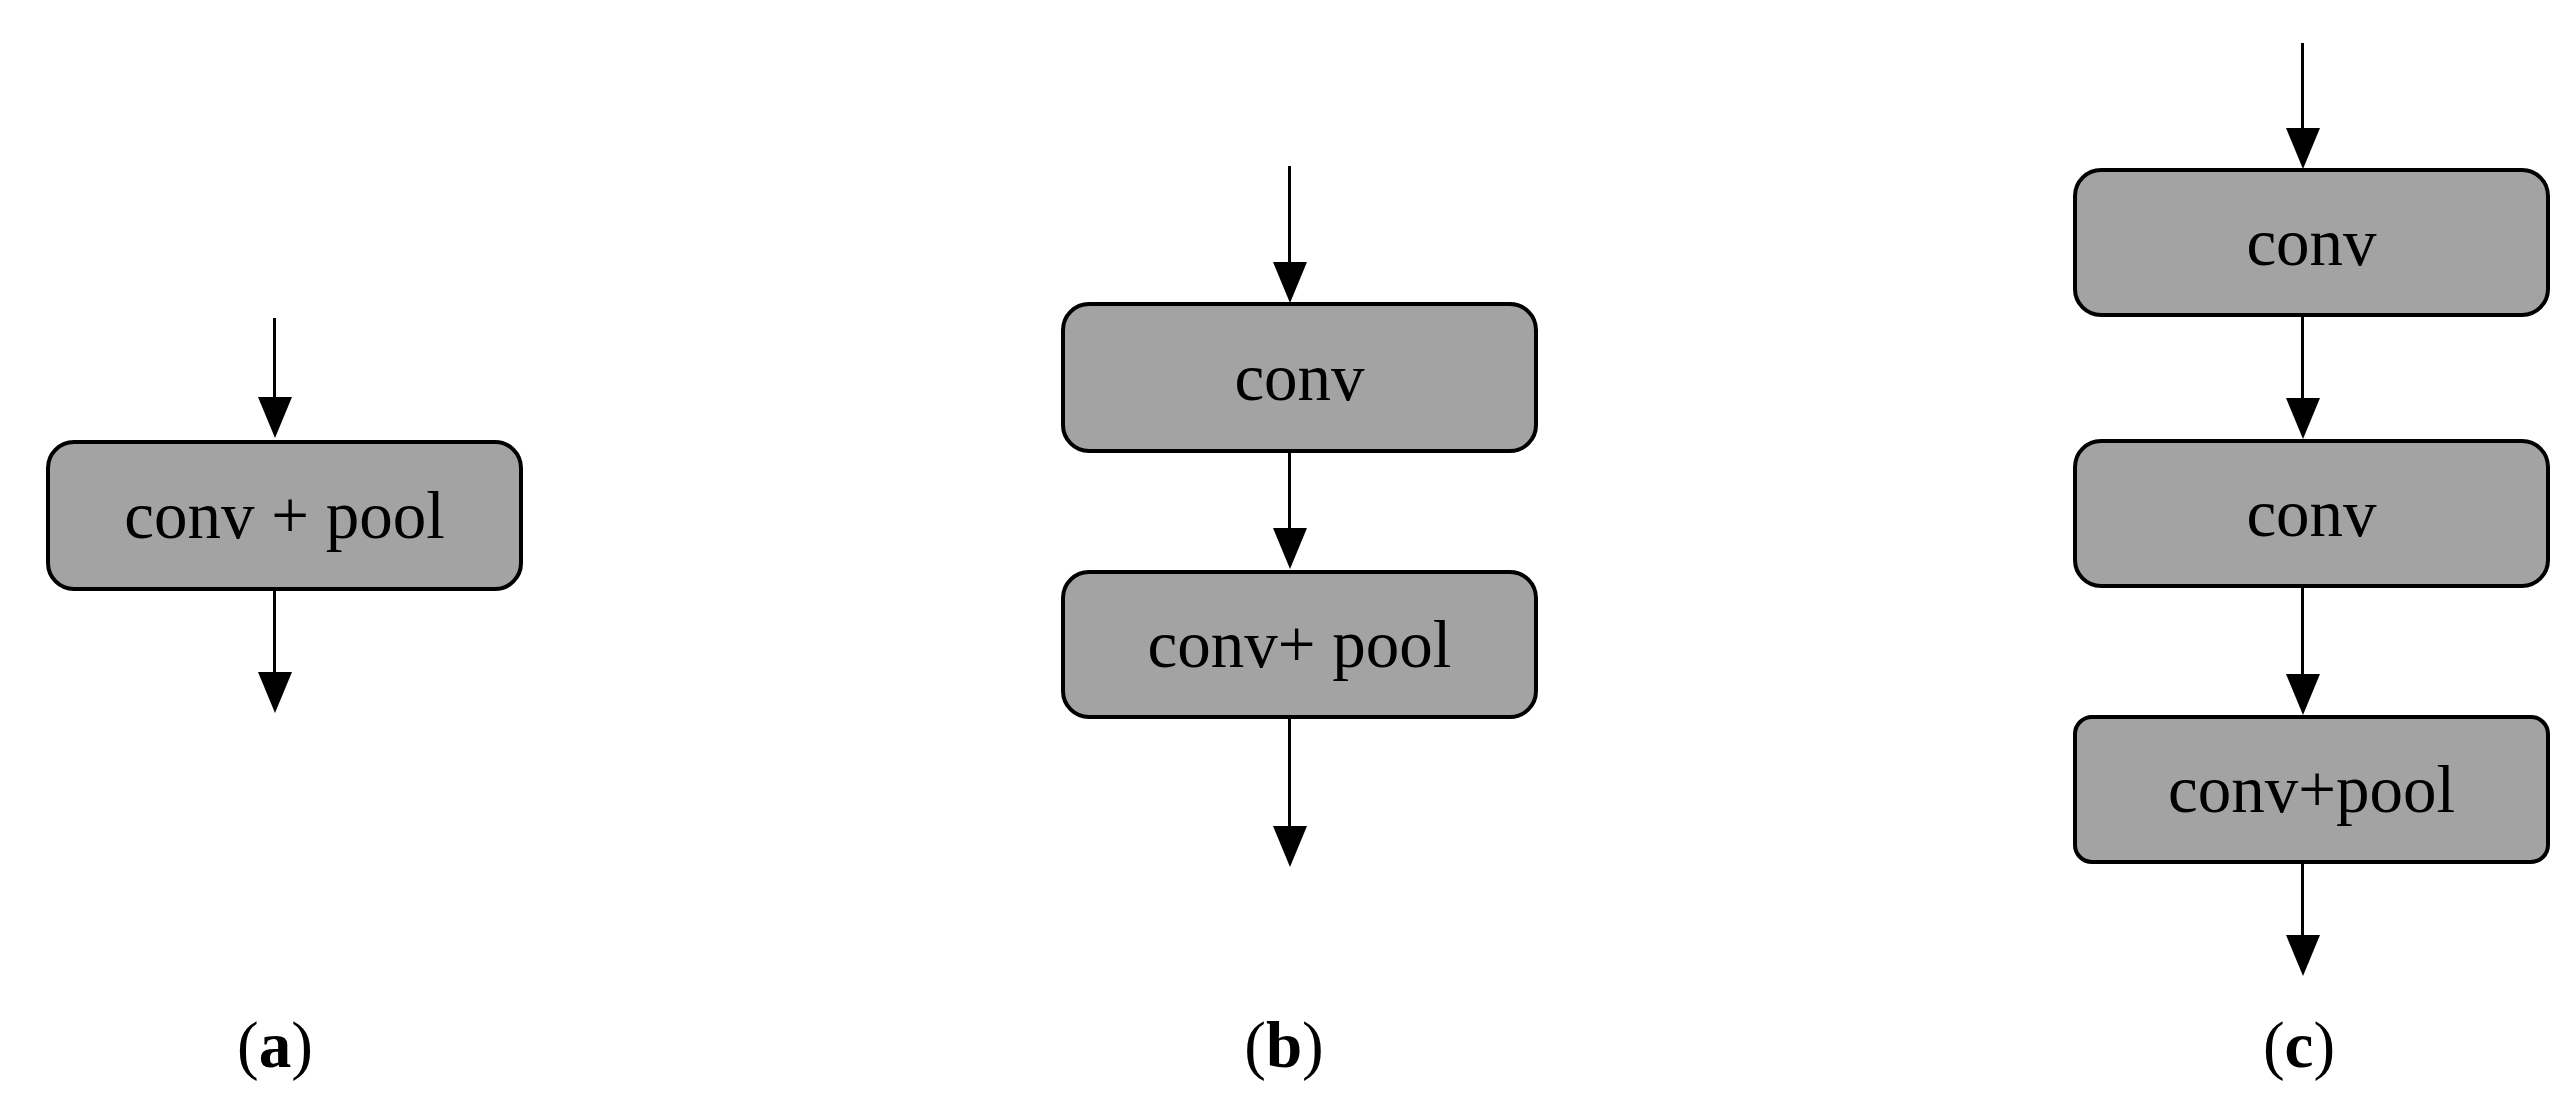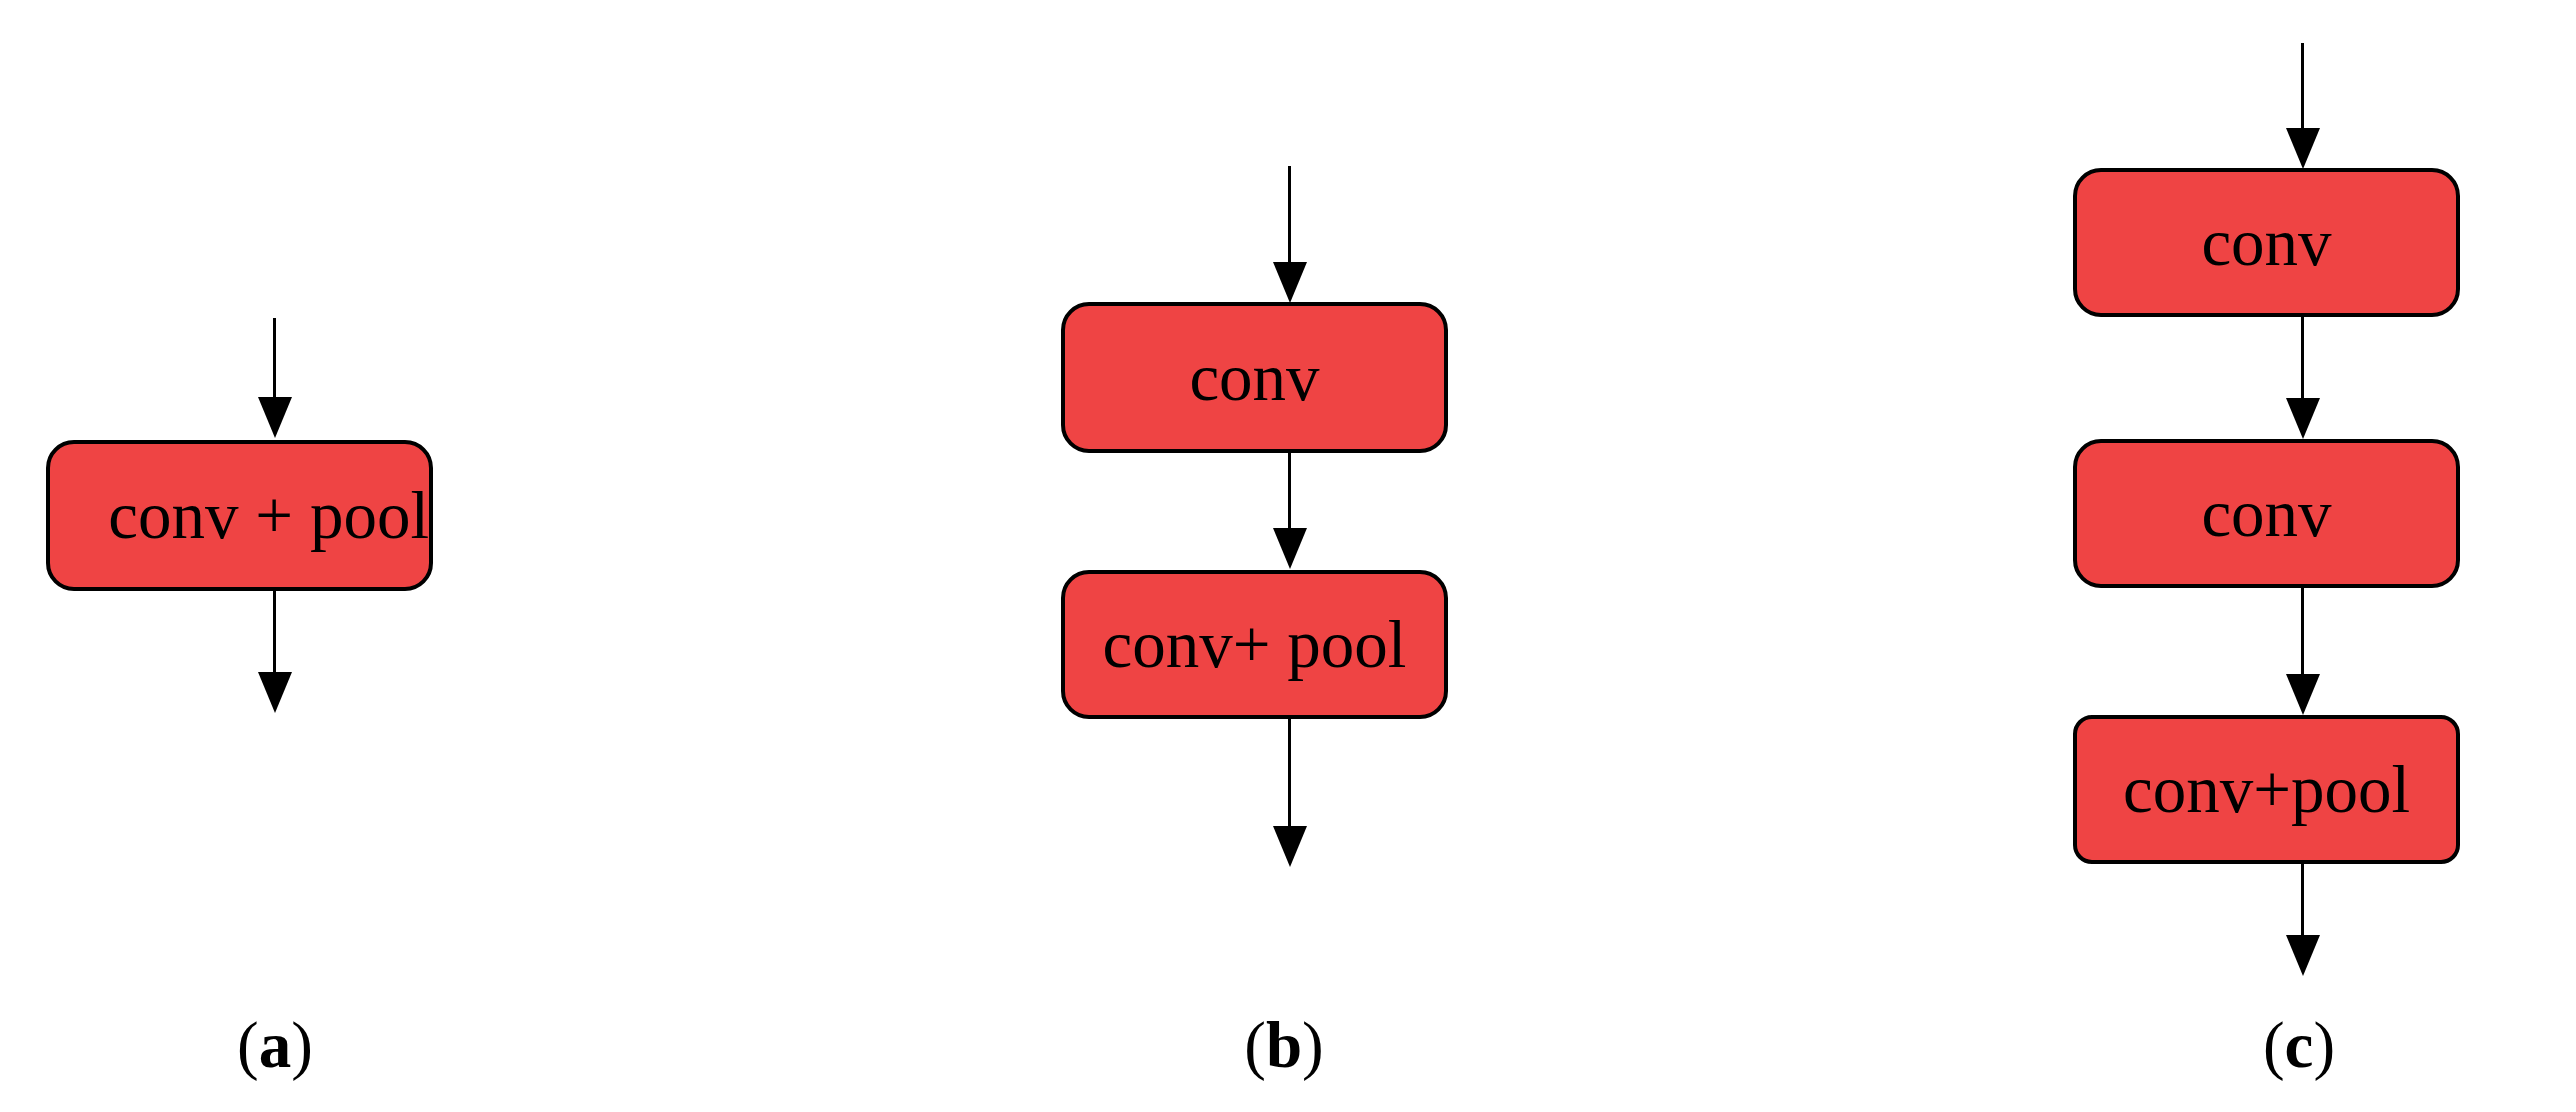--- a/index.html
+++ b/index.html
@@ -11,26 +11,26 @@
   .canvas {
     position: relative;
     width: 2576px;
     height: 1112px;
     background: #ffffff;
     font-family: "Liberation Serif", "DejaVu Serif", serif;
     color: #000000;
   }
   .node {
     position: absolute;
-    width: 387px;
+    width: 477px;
     height: 149px;
     box-sizing: border-box;
     border: 4.7px solid #000000;
     border-radius: 28px;
-    background: #ef4444;
+    background: #a3a3a3;
     display: flex;
     align-items: center;
     justify-content: center;
     font-size: 67px;
     line-height: 1;
     white-space: nowrap;
   }
   .arrow {
     position: absolute;
     width: 37px;
@@ -64,21 +64,21 @@
 </head>
 <body>
 
 <div class="canvas">
 
   <div>
     <div class="arrow" style="left:256px; top:318px; height:120px;">
       <div class="shaft"></div>
       <div class="head"></div>
     </div>
-    <div class="node" style="left:46px; top:440px; height:151px;justify-content:flex-end;">
+    <div class="node" style="left:46px; top:440px; height:151px;">
       <span>conv + pool</span>
     </div>
     <div class="arrow" style="left:256px; top:591px; height:122px;">
       <div class="shaft"></div>
       <div class="head"></div>
     </div>
     <div class="col-label" style="left:275px; top:1013px;">
       <span class="paren">(</span><span class="letter">a</span><span class="paren">)</span>
     </div>
   </div>

